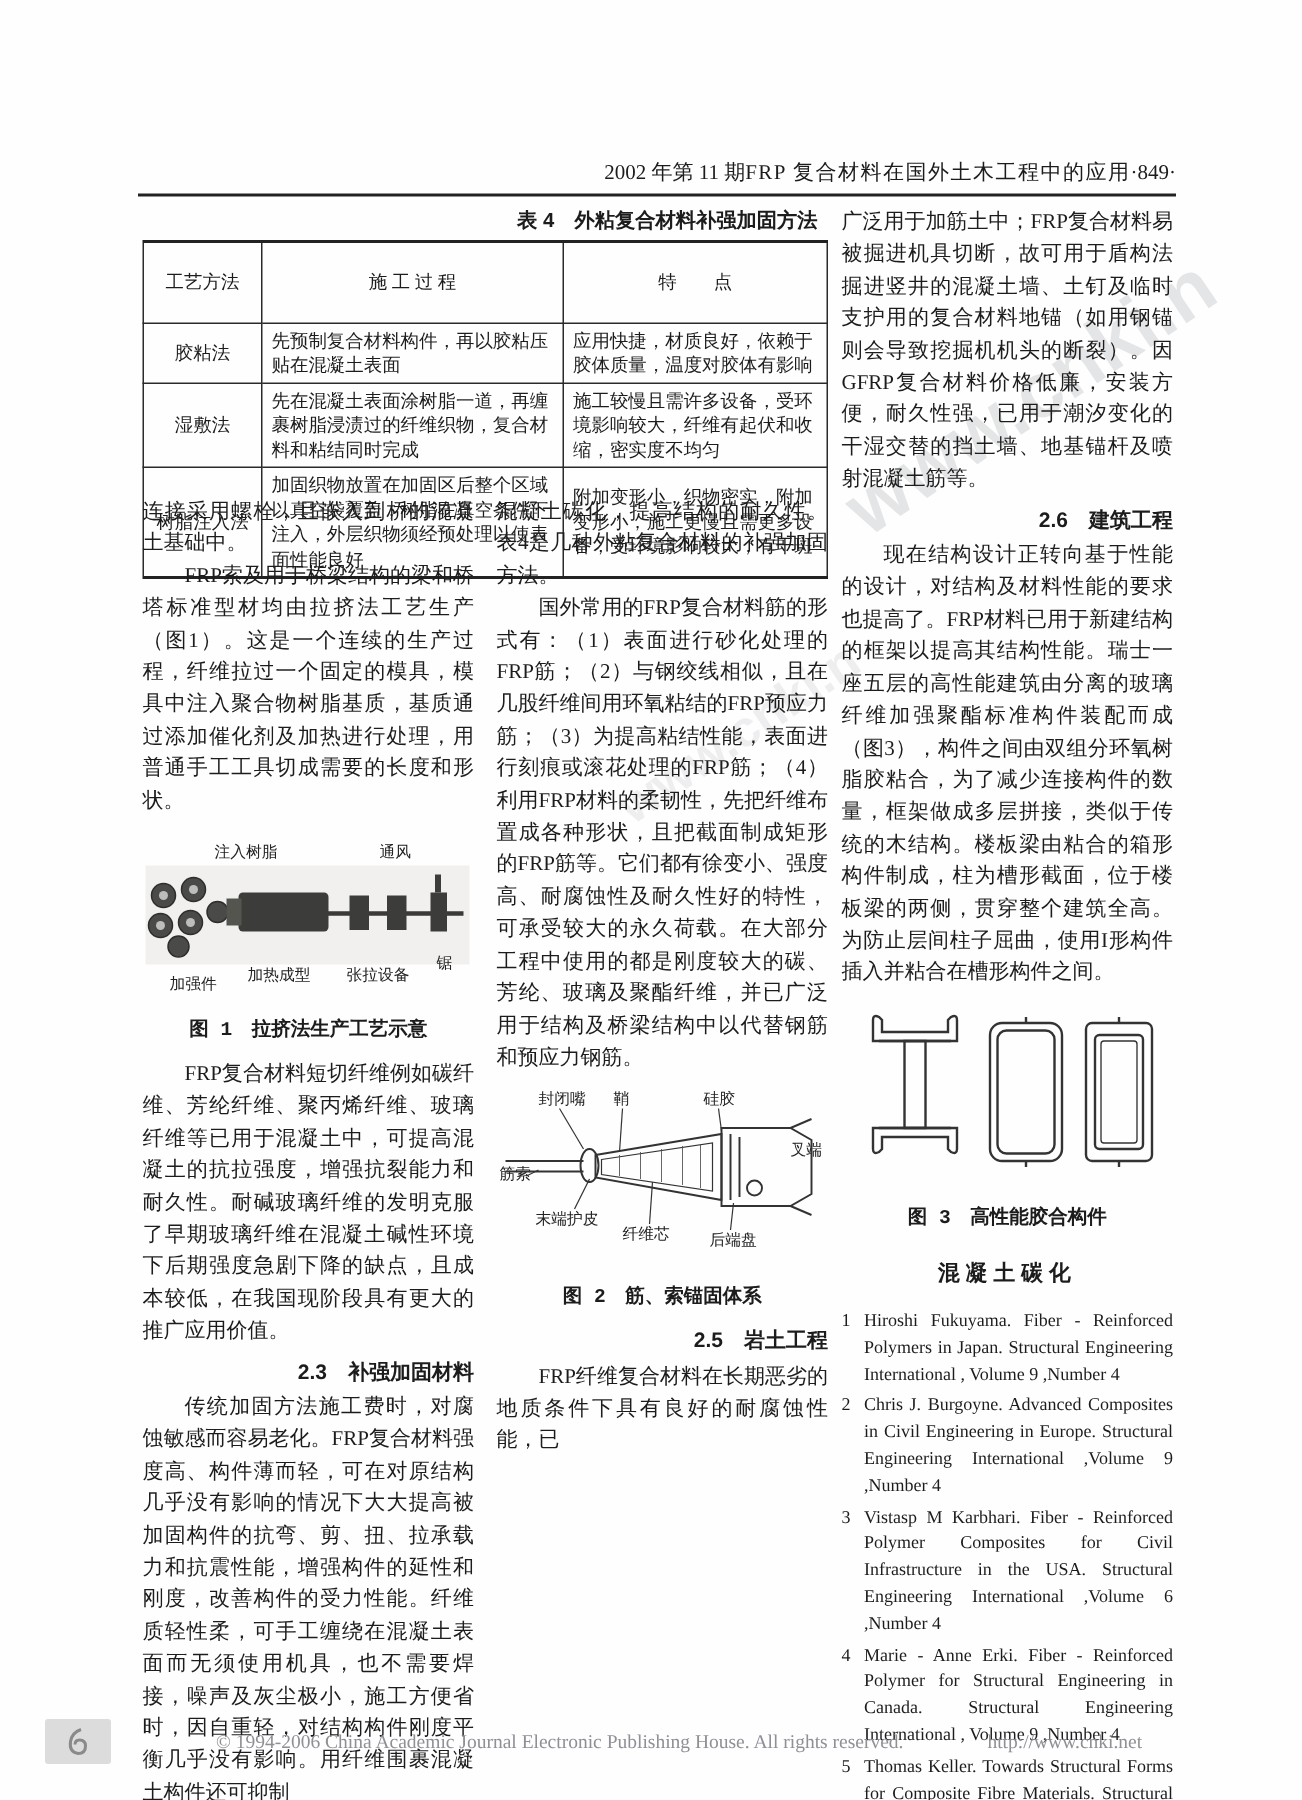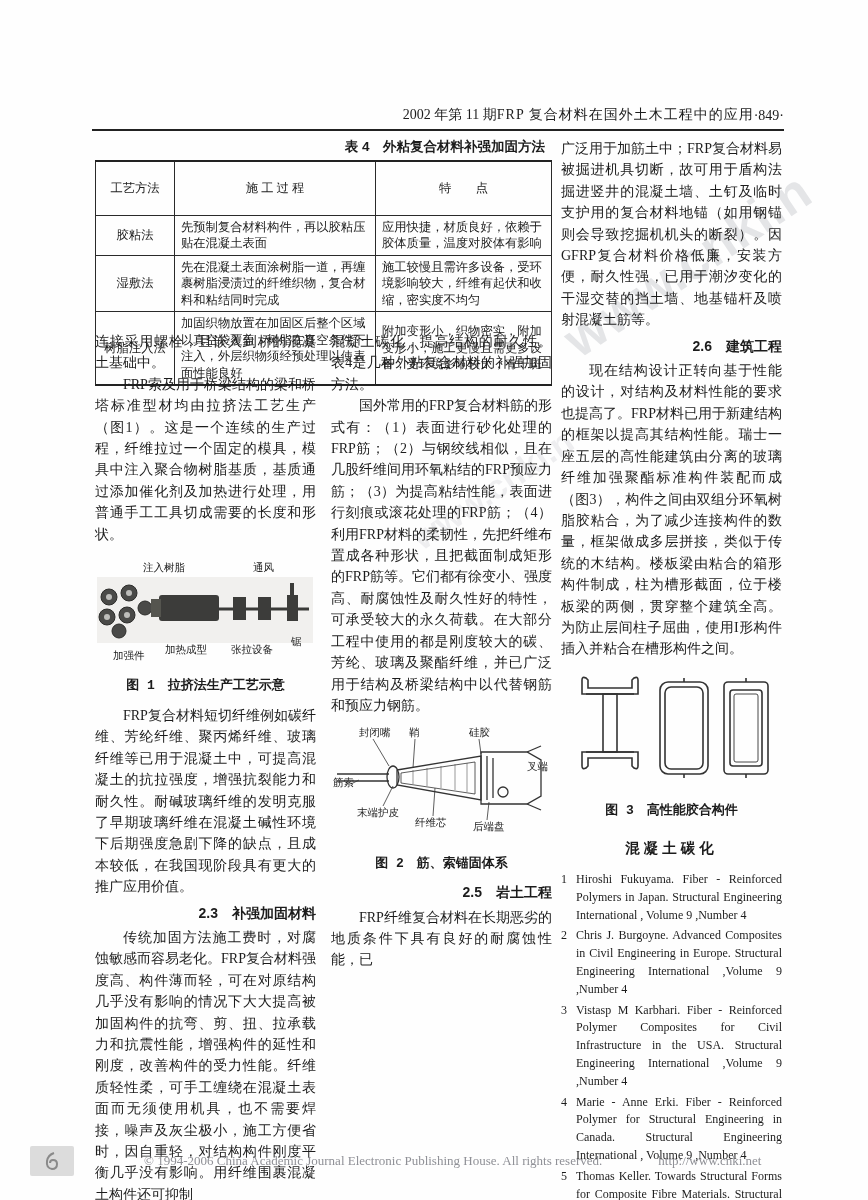--- a/index.html
+++ b/index.html
@@ -226,21 +226,21 @@
     <div class="ref">
       <span class="ref-num">1</span>
       <span class="ref-text">Hiroshi Fukuyama. Fiber - Reinforced Polymers in Japan. Structural Engineering International , Volume 9 ,Number 4</span>
     </div>
     <div class="ref">
       <span class="ref-num">2</span>
       <span class="ref-text">Chris J. Burgoyne. Advanced Composites in Civil Engineering in Europe. Structural Engineering International ,Volume 9 ,Number 4</span>
     </div>
     <div class="ref">
       <span class="ref-num">3</span>
-      <span class="ref-text">Vistasp M Karbhari. Fiber - Reinforced Polymer Composites for Civil Infrastructure in the USA. Structural Engineering International ,Volume 9 ,Number 4</span>
+      <span class="ref-text">Vistasp M Karbhari. Fiber - Reinforced Polymer Composites for Civil Infrastructure in the USA. Structural Engineering International ,Volume 6 ,Number 4</span>
     </div>
     <div class="ref">
       <span class="ref-num">4</span>
       <span class="ref-text">Marie - Anne Erki. Fiber - Reinforced Polymer for Structural Engineering in Canada. Structural Engineering International , Volume 9 ,Number 4</span>
     </div>
     <div class="ref">
       <span class="ref-num">5</span>
       <span class="ref-text">Thomas Keller. Towards Structural Forms for Composite Fibre Materials. Structural Engineering International ,Volume 9 ,Number 4</span>
     </div>
   </div>

